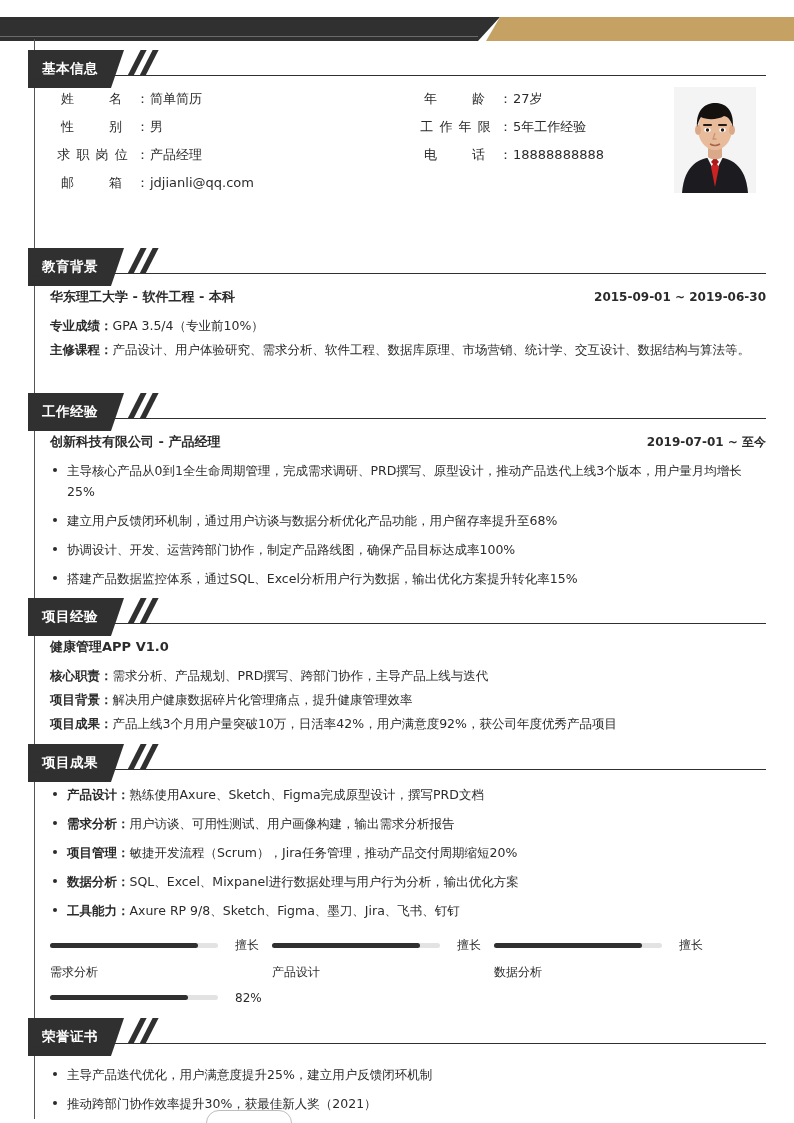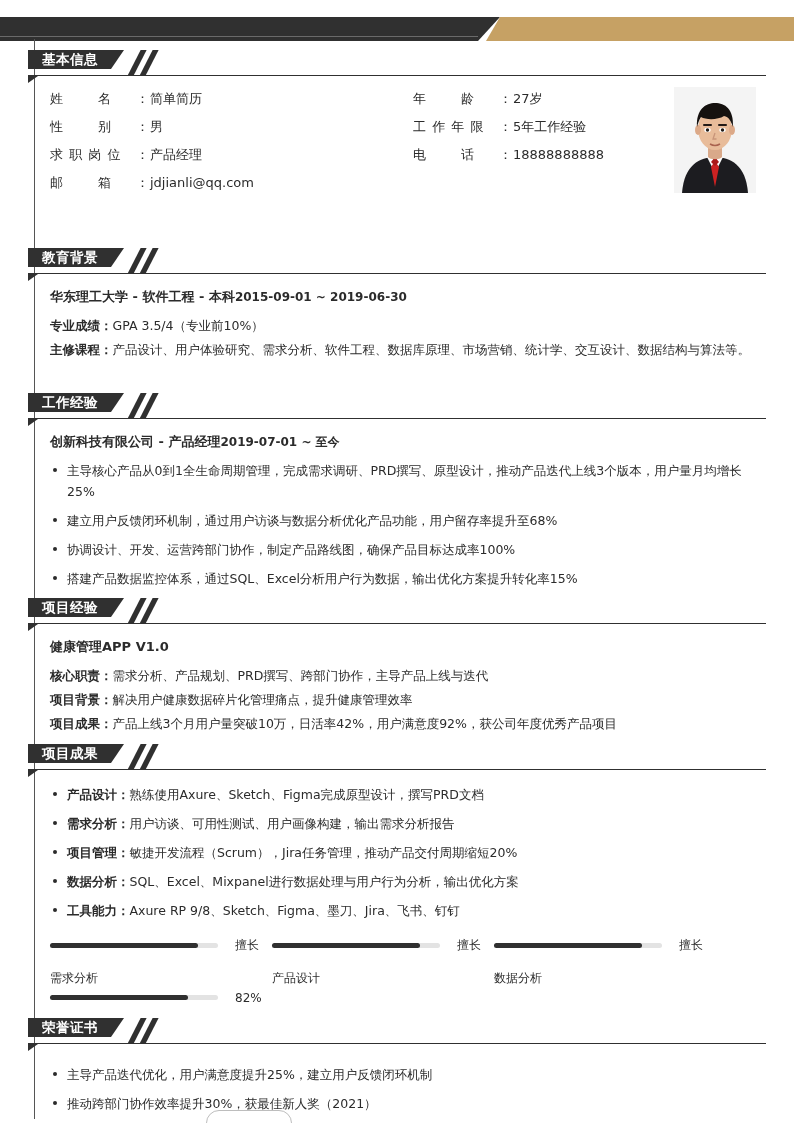--- a/index.html
+++ b/index.html
@@ -70,21 +70,21 @@
   .sec-head {
     position: relative;
     height: 30px;
     margin-left: 28px;
     width: 738px;
   }
   .sec-head .tab {
     position: absolute;
     left: 0;
     top: 0;
-    height: 19px;
+    height: 38px;
     min-width: 96px;
     background: #303030;
     clip-path: polygon(0 0, 100% 0, calc(100% - 13px) 100%, 0 100%);
     padding: 0 26px 0 14px;
     box-sizing: border-box;
     display: flex;
     align-items: center;
   }
   .sec-head .tab-title {
     color: #ffffff;
@@ -148,21 +148,21 @@
     display: flex;
     align-items: baseline;
     height: 28px;
     font-size: 13px;
   }
   .info-label {
     display: inline-block;
     width: 86px;
     letter-spacing: 3px;
     color: #2b2b2b;
-    text-align: left;
+    text-align: center;
   }
   .info-label.lbl-wide { letter-spacing: 1px; }
   .info-colon {
     width: 14px;
     display: inline-block;
   }
   .info-value {
     color: #2b2b2b;
   }
 
@@ -172,20 +172,21 @@
     top: -3px;
     width: 82px;
     height: 106px;
     overflow: hidden;
     background: #f2f2f2;
   }
 
   
   .entry-head {
     display: flex;
+    justify-content: space-between;
     align-items: baseline;
     font-size: 13px;
     font-weight: bold;
     margin-bottom: 9px;
   }
   .entry-date {
     font-weight: bold;
     font-size: 12px;
     color: #2b2b2b;
   }
@@ -249,21 +250,21 @@
   .bar-val {
     display: inline-block;
     vertical-align: middle;
     font-size: 12px;
     margin-left: 12px;
     color: #2b2b2b;
   }
   .bar-name {
     display: block;
     font-size: 12px;
-    margin-top: 16px;
+    margin-top: 10px;
     color: #2b2b2b;
   }
 
   .bottom-pill {
     position: absolute;
     left: 206px;
     top: 1110px;
     width: 84px;
     height: 26px;
     border: 1px solid #bdbdbd;

